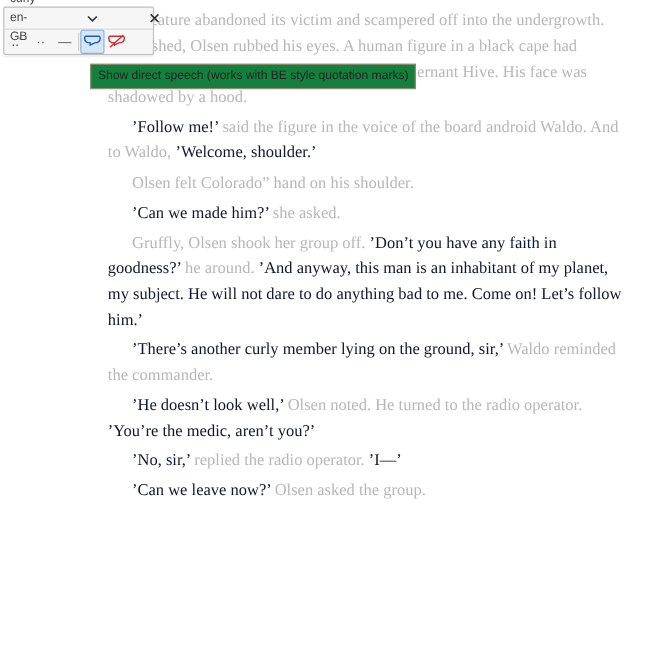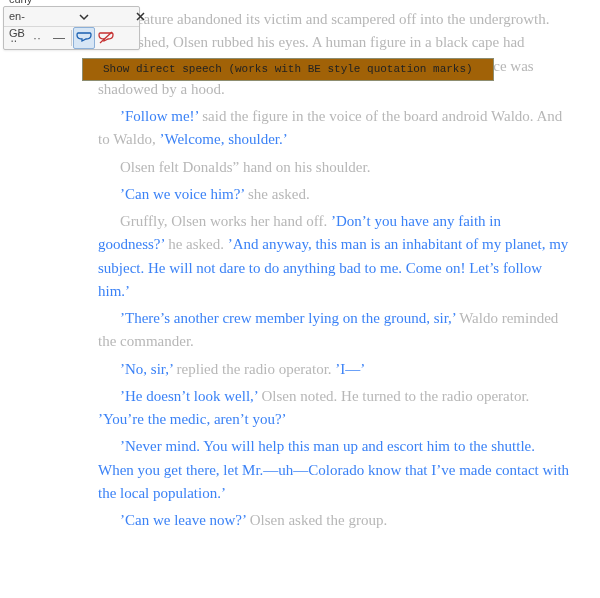--- a/index.html
+++ b/index.html
@@ -18,21 +18,21 @@
   .content {
     padding: 8px 18px 8px 0;
     margin-left: 98px;
     width: 490px;
   }
   .content p {
     margin: 0 0 4px 0;
     text-indent: 22px;
   }
   .content p.no-indent { text-indent: 0; }
-  .d { color: #3b82f6; }
+  .d { color: #0f172a; }
   .n { color: #b7b7b7; }
   .toolbar {
     position: absolute;
     top: 6px;
     left: 3px;
     background: #f6f6f6;
     border: 1px solid #bfbfbf;
     border-radius: 2px;
     width: 137px;
     font-family: Tahoma, Arial, sans-serif;
@@ -84,24 +84,24 @@
   .sep {
     width: 1px;
     height: 16px;
     background: #cfcfcf;
     margin: 0 1px;
   }
   .tooltip {
     position: absolute;
     top: 58px;
     left: 82px;
-    background: #a16207;
+    background: #15803d;
     border: 1px solid #8d8d70;
-    padding: 2px 20px;
-    font-family: Liberation Mono, monospace;
+    padding: 2px 6px;
+    font-family: Liberation Sans, sans-serif;
     font-size: 11px;
     color: #222;
     white-space: nowrap;
     z-index: 10;
   }
   svg { display: block; }
 </style>
 </head>
 <body>
 
@@ -136,21 +136,20 @@
         </svg>
     </span>
   </div>
 </div>
 
 <div class="tooltip">Show direct speech (works with BE style quotation marks)</div>
 
 <div class="content" id="content">
     <p class="no-indent"><span class="n">The creature abandoned its victim and scampered off into the undergrowth. Astonished, Olsen rubbed his eyes. A human figure in a black cape had stepped between the crew members of the Governant Hive. His face was shadowed by a hood.</span></p>
     <p><span class="d">’Follow me!’ </span><span class="n">said the figure in the voice of the board android Waldo. And to Waldo, </span><span class="d">’Welcome, shoulder.’</span></p>
-    <p><span class="n">Olsen felt Donalds” hand on his shoulder.</span></p>
-    <p><span class="d">’Can we voice him?’ </span><span class="n">she asked.</span></p>
-    <p><span class="n">Gruffly, Olsen works her hand off. </span><span class="d">’Don’t you have any faith in goodness?’ </span><span class="n">he asked. </span><span class="d">’And anyway, this man is an inhabitant of my planet, my subject. He will not dare to do anything bad to me. Come on! Let’s follow him.’</span></p>
-    <p><span class="d">’There’s another crew member lying on the ground, sir,’ </span><span class="n">Waldo reminded the commander.</span></p>
+    <p><span class="n">Olsen felt Colorado” hand on his shoulder.</span></p>
+    <p><span class="d">’Can we made him?’ </span><span class="n">she asked.</span></p>
+    <p><span class="n">Gruffly, Olsen shook her group off. </span><span class="d">’Don’t you have any faith in goodness?’ </span><span class="n">he around. </span><span class="d">’And anyway, this man is an inhabitant of my planet, my subject. He will not dare to do anything bad to me. Come on! Let’s follow him.’</span></p>
+    <p><span class="d">’There’s another curly member lying on the ground, sir,’ </span><span class="n">Waldo reminded the commander.</span></p>
+    <p><span class="d">’He doesn’t look well,’ </span><span class="n">Olsen noted. He turned to the radio operator. </span><span class="d">’You’re the medic, aren’t you?’</span></p>
     <p><span class="d">’No, sir,’ </span><span class="n">replied the radio operator. </span><span class="d">’I—’</span></p>
-    <p><span class="d">’He doesn’t look well,’ </span><span class="n">Olsen noted. He turned to the radio operator. </span><span class="d">’You’re the medic, aren’t you?’</span></p>
-    <p><span class="d">’Never mind. You will help this man up and escort him to the shuttle. When you get there, let Mr.—uh—Colorado know that I’ve made contact with the local population.’</span></p>
     <p><span class="d">’Can we leave now?’ </span><span class="n">Olsen asked the group.</span></p>
   </div>
 
 </body></html>

